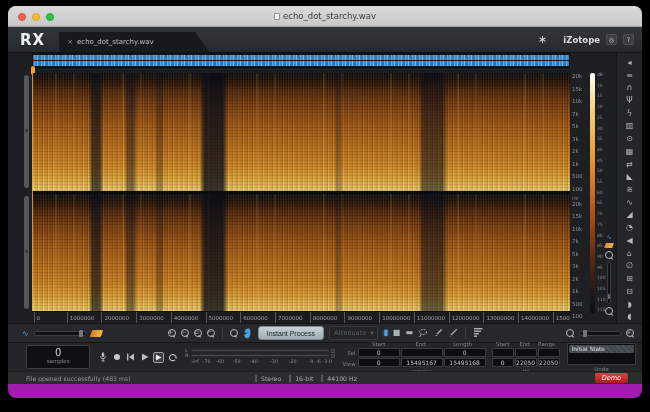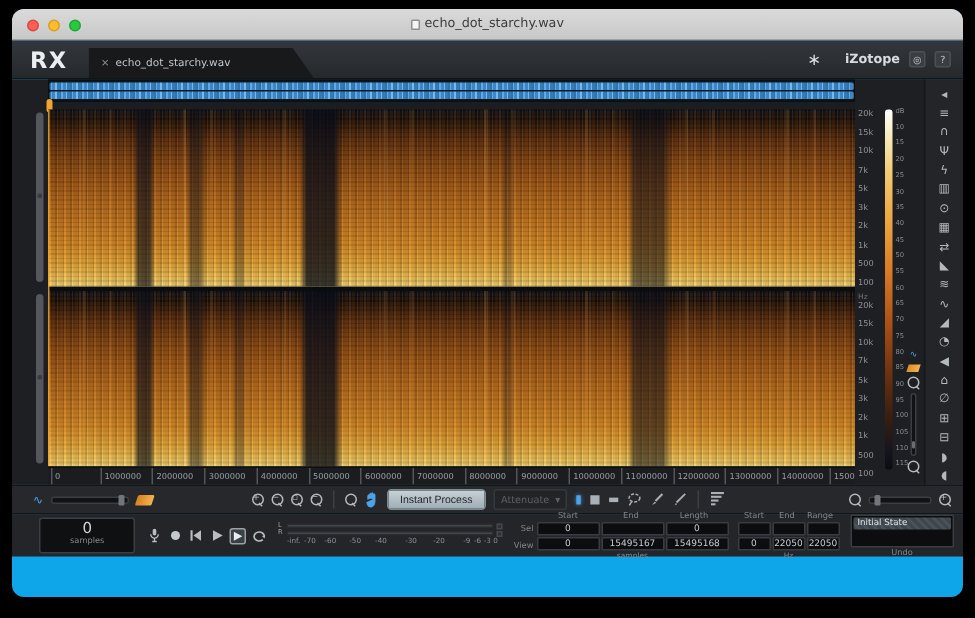--- a/index.html
+++ b/index.html
@@ -1,17 +1,17 @@
 <!DOCTYPE html>
 <html><head>
 <meta charset="utf-8">
 <style>
   * { margin:0; padding:0; box-sizing:border-box; }
   html,body { width:650px; height:412px; background:#000; font-family:"DejaVu Sans","Liberation Sans",sans-serif; overflow:hidden; }
-  .window { position:absolute; left:8px; top:6px; width:634px; height:392px; border-radius:8px; background:#0ea5e9; box-shadow:0 8px 28px rgba(0,0,0,.85); overflow:hidden; }
+  .window { position:absolute; left:8px; top:6px; width:634px; height:392px; border-radius:8px; background:#a21caf; box-shadow:0 8px 28px rgba(0,0,0,.85); overflow:hidden; }
 
   
   .titlebar { height:21px; background:linear-gradient(#dadada,#c8c8c8); border-bottom:1px solid #9f9f9f; position:relative; display:flex; align-items:center; justify-content:center; }
   .lights { position:absolute; left:10px; top:7px; display:flex; gap:6px; }
   .light { width:8px; height:8px; border-radius:50%; }
   .light.r { background:#ff5e57; border:.5px solid #d94841; }
   .light.y { background:#febc2e; border:.5px solid #d9a022; }
   .light.g { background:#28c840; border:.5px solid #1ea832; }
   .wtitle { font-size:8.5px; color:#3c3c3c; display:flex; align-items:center; gap:3px; }
   .doc-ico { width:6px; height:7px; background:#f5f5f5; border:1px solid #8f8f8f; border-radius:1px; display:inline-block; }
@@ -478,14 +478,24 @@
 
     <div class="history">
       <div class="hist-box">
 
       <div class="hist-item">Initial State</div>
         </div>
       <div class="hist-label">Undo</div>
     </div>
   </div>
 
+  <div class="statusbar">
+    <span class="status-msg">File opened successfully (483 ms)</span>
+    <span class="fmt-group">
+
+    <span class="fmt-item">Stereo</span>
+        <span class="fmt-item">16-bit</span>
+        <span class="fmt-item">44100 Hz</span>
+      </span>
+    <span class="demo">Demo</span>
+  </div>
 
 </div>
 
 </body></html>

